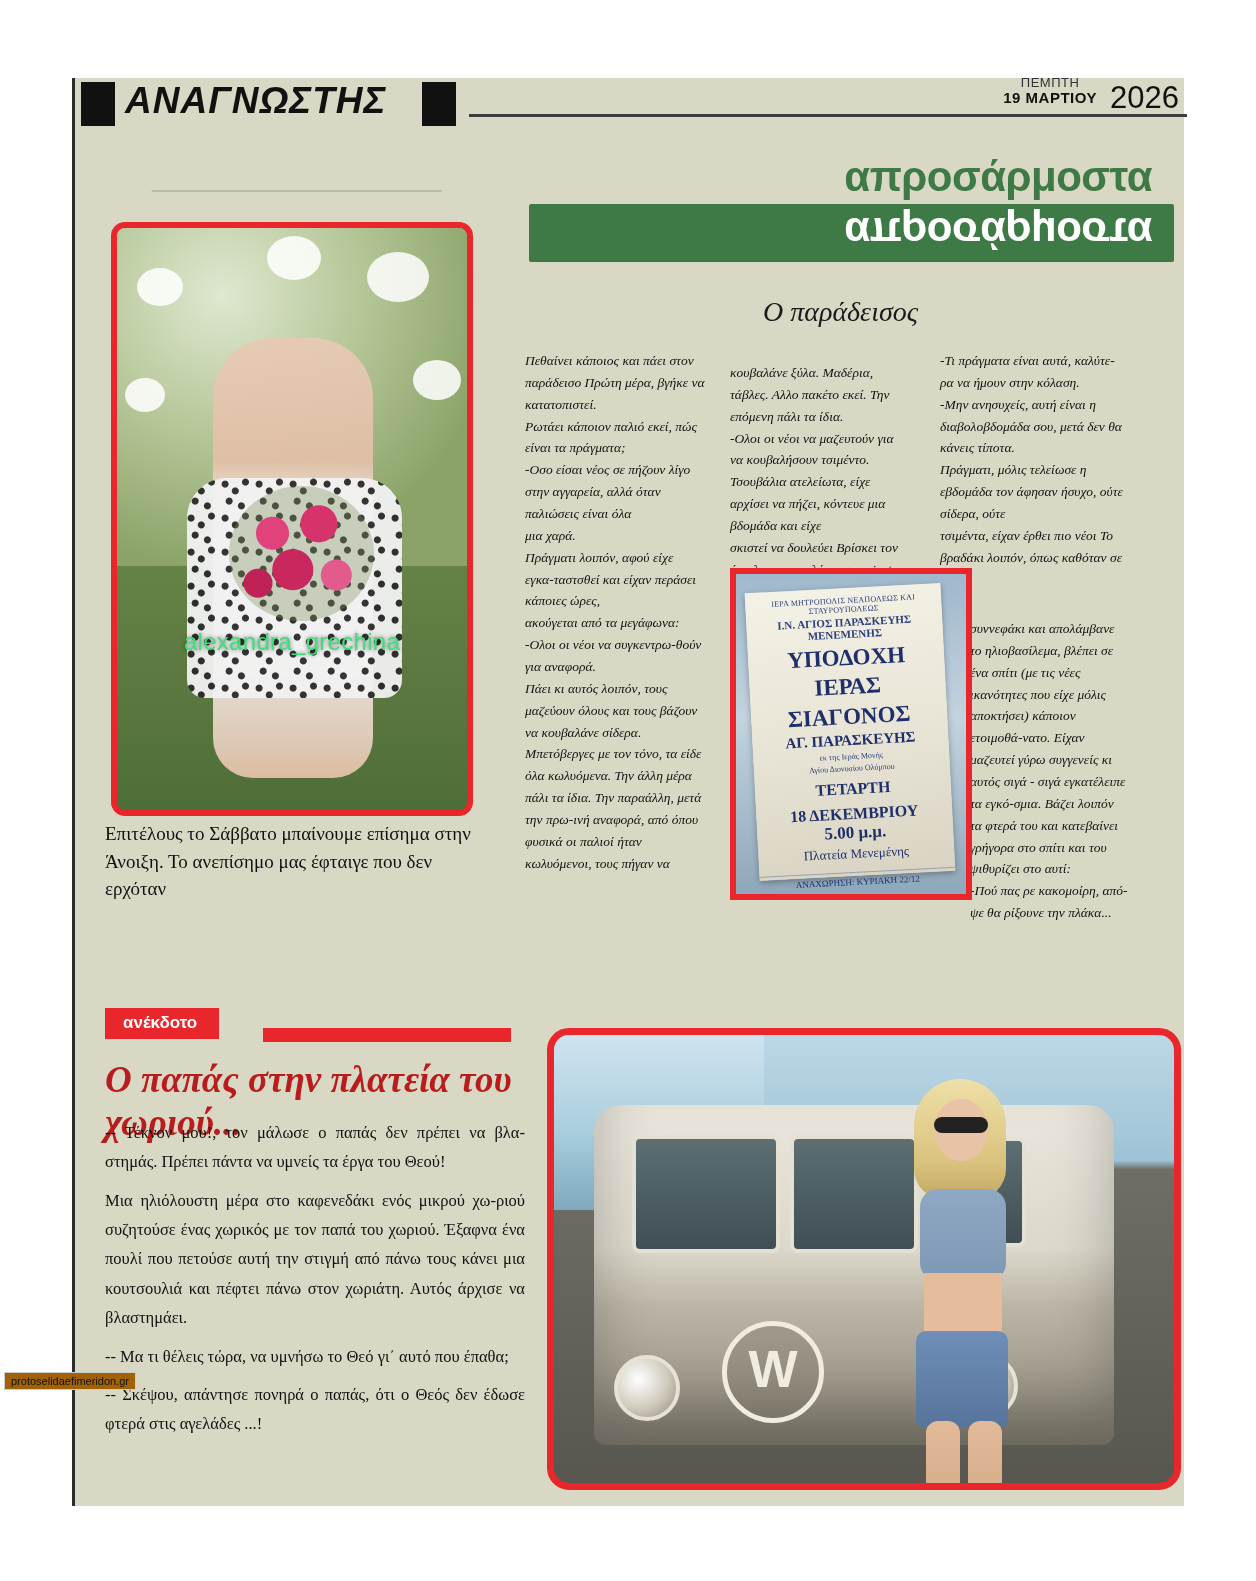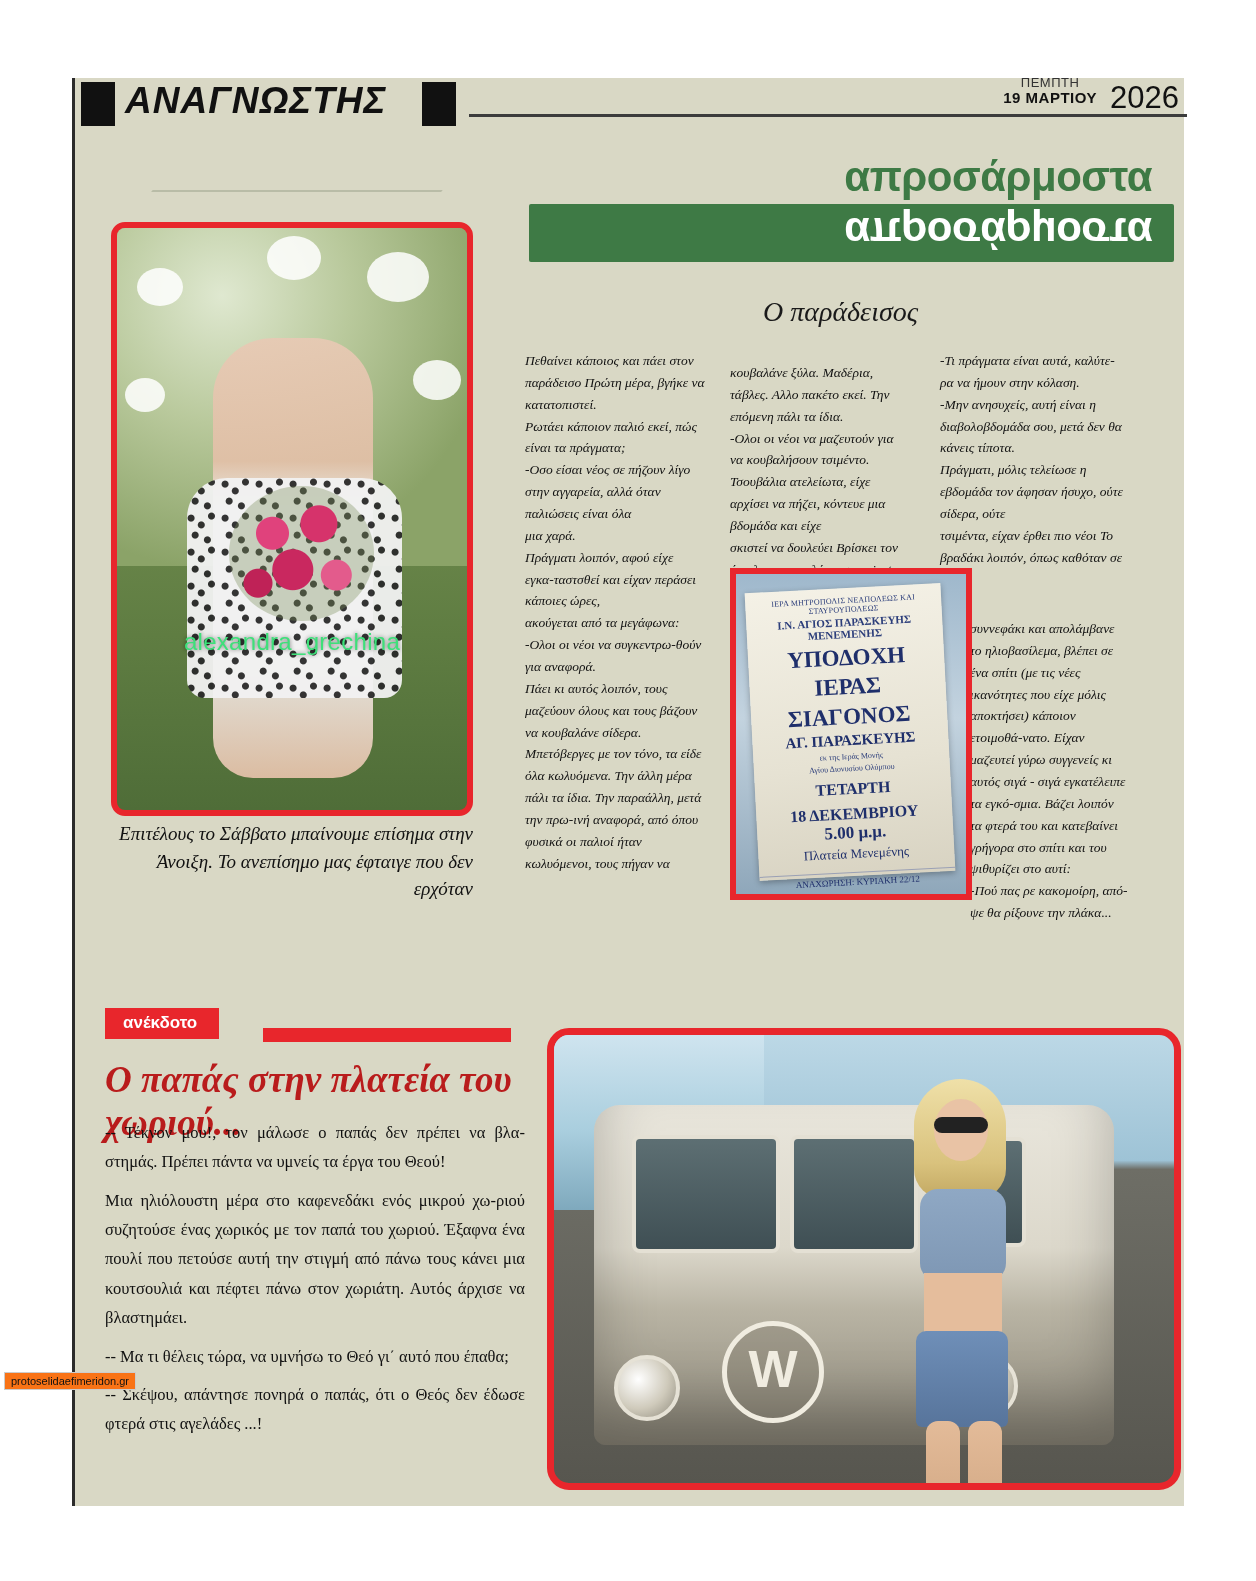--- a/index.html
+++ b/index.html
@@ -213,23 +213,22 @@
     font-size: 24px;
     color: #3ee07a;
     text-shadow: 0 0 4px rgba(0,0,0,.55);
     letter-spacing: .3px;
   }
   .caption1 {
     position: absolute;
     left: 30px;
     top: 742px;
     width: 368px;
-    text-align: right;
+    text-align: left;
     font-size: 19px;
-    font-style: italic;
     line-height: 1.45;
     color: #111;
   }
   
   .col {
     position: absolute;
     font-size: 13.5px;
     font-style: italic;
     line-height: 1.62;
     color: #111;
@@ -407,21 +406,21 @@
     background: linear-gradient(180deg,#e3bb99 0%, #d3a985 100%);
     border-radius: 12px;
   }
   .p3-leg-l { left: 54px; }
   .p3-leg-r { left: 96px; }
   
   .site-wm {
     position: absolute;
     left: 0px;
     top: 1300px;
-    background: #f97316;
+    background: #a16207;
     color: #111;
     font-family: "Liberation Sans", sans-serif;
     font-size: 11px;
     padding: 2px 6px;
     border: 1px solid #ccc;
   }
 </style>
 </head>
 <body>
 

